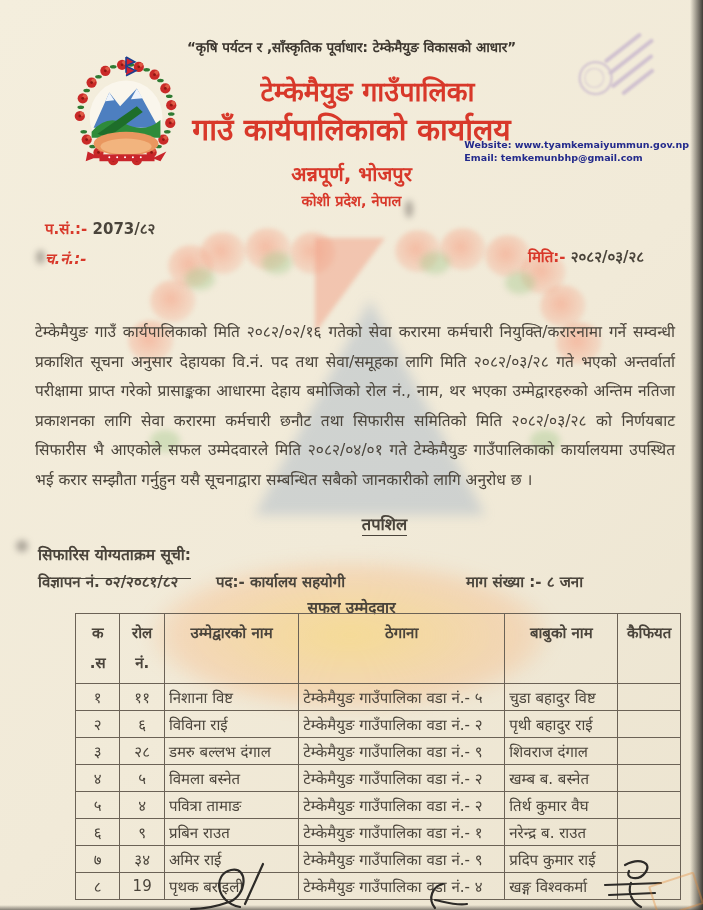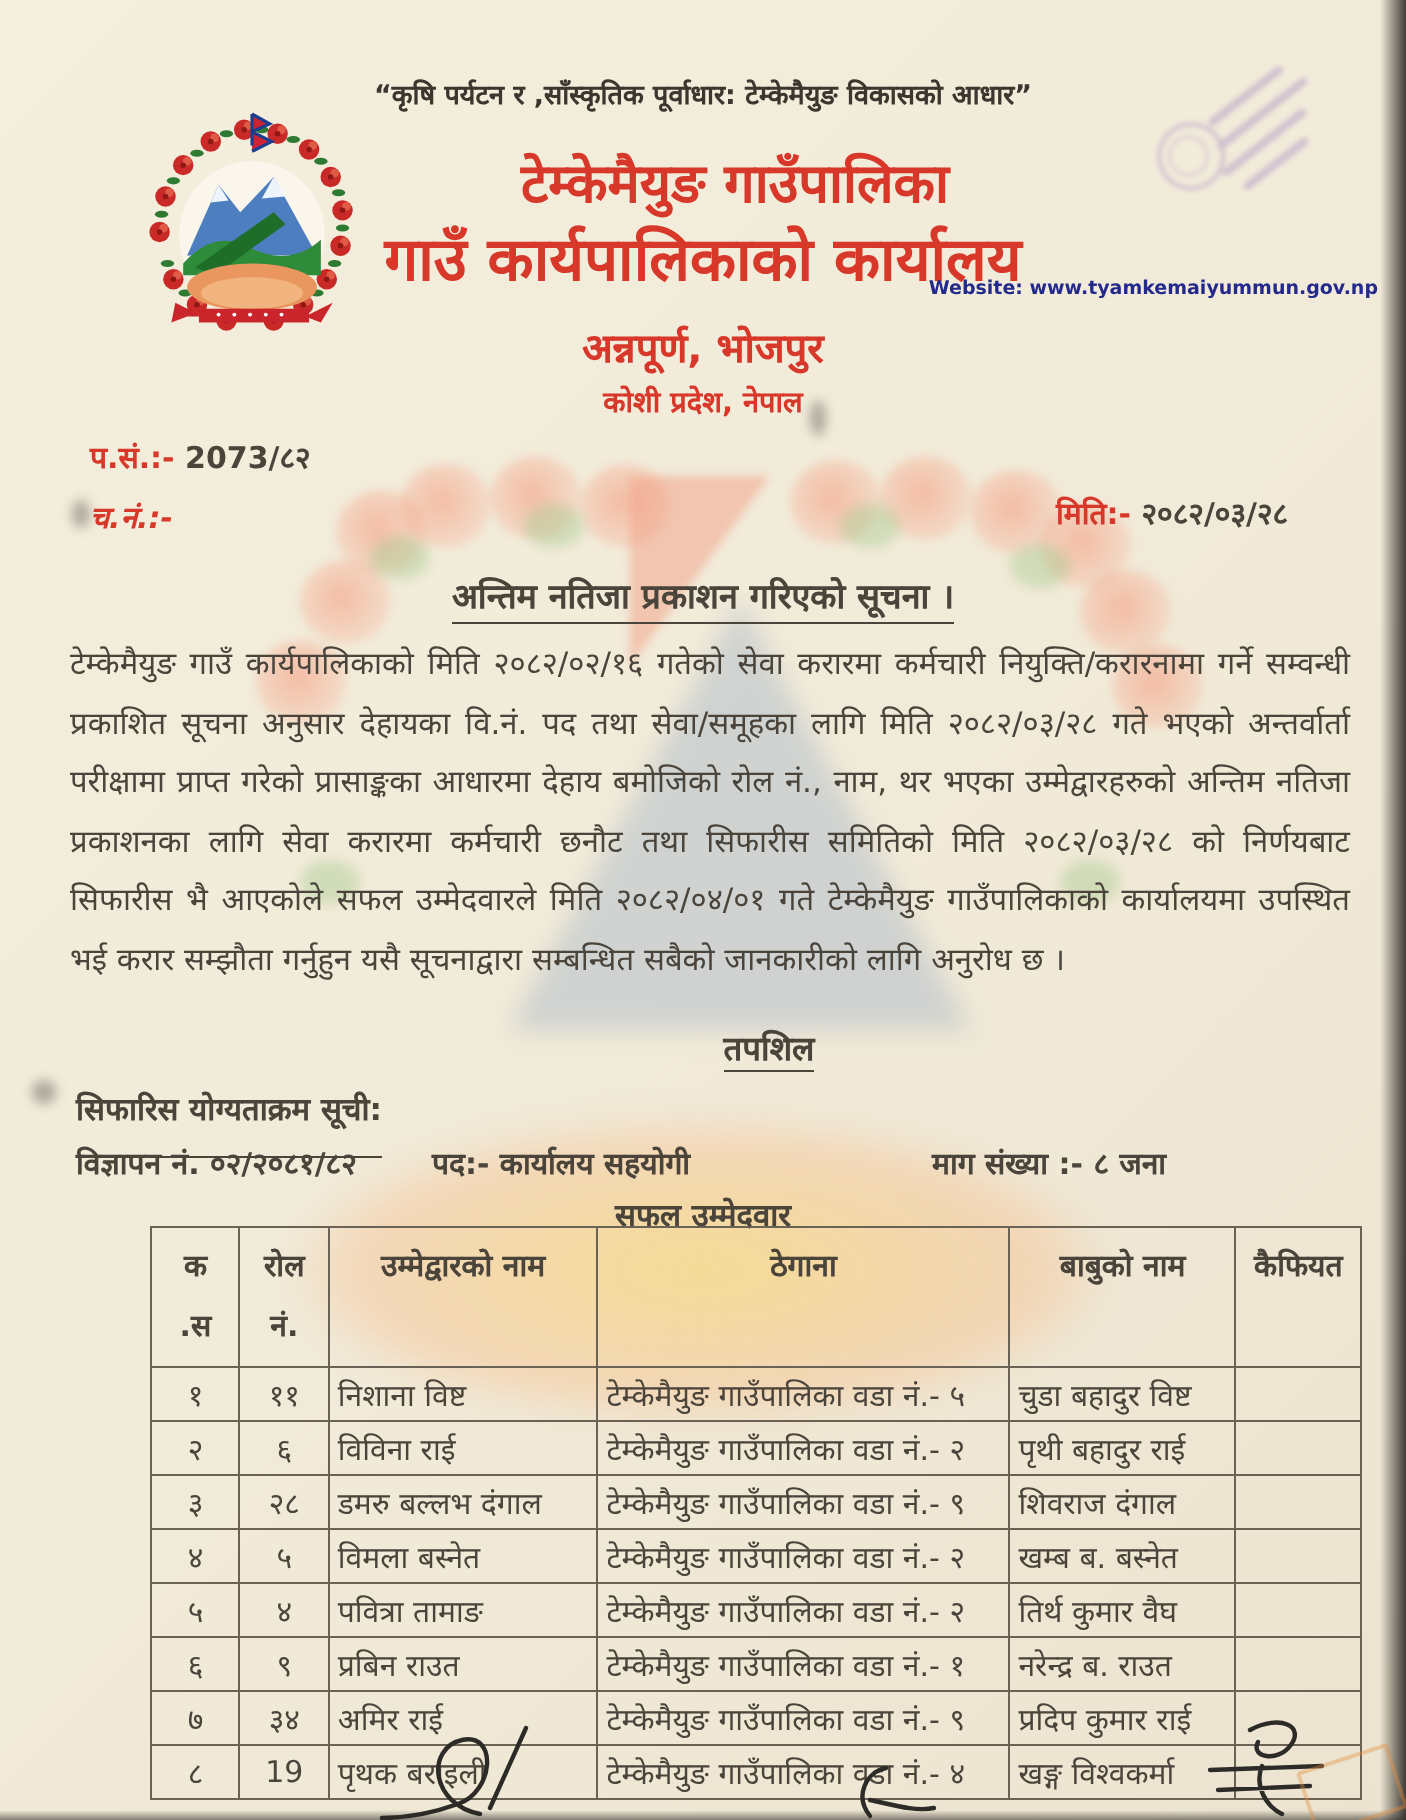--- a/index.html
+++ b/index.html
@@ -192,20 +192,21 @@
         <circle cx="66" cy="104" r="1" fill="#fff"></circle>
       <circle cx="74" cy="104" r="1" fill="#fff"></circle>
     </svg>
   </div>
 
   <div class="muni">टेम्केमैयुङ गाउँपालिका</div>
   <div class="office">गाउँ कार्यपालिकाको कार्यालय</div>
 
   <div class="webmail">
     <div>Website: www.tyamkemaiyummun.gov.np</div>
+    <div>Email: temkemunbhp@gmail.com</div>
   </div>
 
   <div class="loc1">अन्नपूर्ण, भोजपुर</div>
   <div class="loc2">कोशी प्रदेश, नेपाल</div>
 
   <div class="stamp">
     <div class="ring"></div>
       <div class="ring2"></div>
     <div class="tl" style="left:40px;top:10px;width:46px;"></div>
     <div class="tl" style="left:36px;top:22px;width:56px;"></div>
@@ -218,23 +219,20 @@
     <span class="rv">2073/८२</span>
   </div>
   <div class="refline" style="left:45px;top:248px;font-style:italic;">
     <span class="rl">च.नं.:-</span>
   </div>
   <div class="refline" style="left:528px;top:246px;">
     <span class="rl">मिति:-</span>
     <span class="rv">२०८२/०३/२८</span>
   </div>
 
-  <div class="title">
-    <span>अन्तिम नतिजा प्रकाशन गरिएको सूचना ।</span>
-  </div>
   <div class="body-par">टेम्केमैयुङ गाउँ कार्यपालिकाको मिति २०८२/०२/१६ गतेको सेवा करारमा कर्मचारी नियुक्ति/करारनामा गर्ने सम्वन्धी प्रकाशित सूचना अनुसार देहायका वि.नं. पद तथा सेवा/समूहका लागि मिति २०८२/०३/२८ गते भएको अन्तर्वार्ता परीक्षामा प्राप्त गरेको प्रासाङ्कका आधारमा देहाय बमोजिको रोल नं., नाम, थर भएका उम्मेद्वारहरुको अन्तिम नतिजा प्रकाशनका लागि सेवा करारमा कर्मचारी छनौट तथा सिफारीस समितिको मिति २०८२/०३/२८ को निर्णयबाट सिफारीस भै आएकोले सफल उम्मेदवारले मिति २०८२/०४/०१ गते टेम्केमैयुङ गाउँपालिकाको कार्यालयमा उपस्थित भई करार सम्झौता गर्नुहुन यसै सूचनाद्वारा सम्बन्धित सबैको जानकारीको लागि अनुरोध छ ।</div>
 
   <div class="tapasil">
     <span>तपशिल</span>
   </div>
   <div class="listhead">
     <span>सिफारिस योग्यताक्रम सूची:</span>
   </div>
   <div class="advline">
     <span class="seg1">विज्ञापन नं. ०२/२०८१/८२</span>

